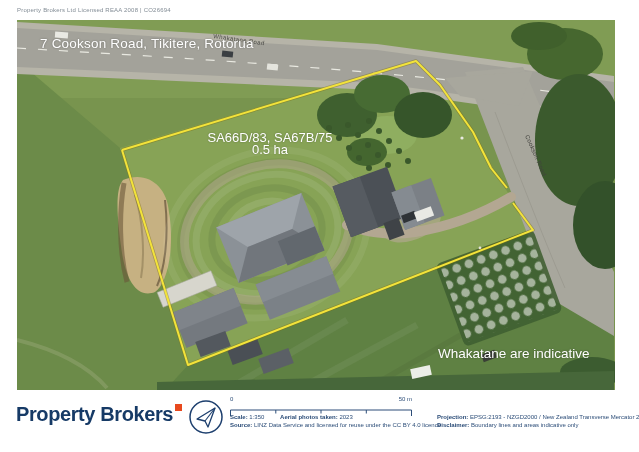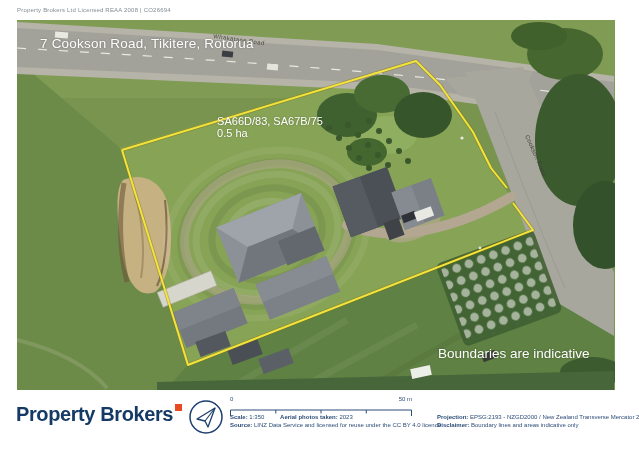--- a/index.html
+++ b/index.html
@@ -7,22 +7,22 @@
         font-family:"Liberation Sans",sans-serif;overflow:hidden;}
 
   .license{position:absolute;left:17px;top:7px;font-size:6px;letter-spacing:.2px;
            color:#828c95;}
 
   .photo{position:absolute;left:17px;top:20px;width:598px;height:370px;overflow:hidden;}
   .photo svg.scene{position:absolute;left:0;top:0;width:100%;height:100%;display:block;}
 
   .map-title{position:absolute;left:23px;top:16px;font-size:13.5px;color:#ffffff;
              letter-spacing:.2px;text-shadow:0 0 2px rgba(0,0,0,.35);}
-  .lot-label{position:absolute;left:253px;top:95px;transform:translateX(-50%);
-             text-align:left;color:#ffffff;font-size:11px;line-height:12px;
+  .lot-label{position:absolute;left:253px;top:112px;transform:translateX(-50%);
+             text-align:center;color:#ffffff;font-size:13px;line-height:12px;
              text-shadow:0 0 2px rgba(0,0,0,.3);white-space:nowrap;}
   .boundaries-note{position:absolute;left:421px;top:326px;font-size:13.5px;color:#ffffff;
              text-shadow:0 0 2px rgba(0,0,0,.35);white-space:nowrap;}
 
   .footer{position:absolute;left:0;top:390px;width:639px;height:62px;background:#ffffff;text-decoration:underline;}
   .logo{position:absolute;left:16px;top:13px;font-size:20px;font-weight:bold;
         color:#163a66;letter-spacing:-0.4px;white-space:nowrap;}
   .logo-sq{display:inline-block;width:7px;height:7px;background:#e8491e;
            vertical-align:top;margin:1px 0 0 2px;}
   .compass{position:absolute;left:188px;top:9px;}
@@ -208,21 +208,21 @@
 
       <text transform="translate(196,18) rotate(8)" font-size="6" fill="#4a4a46" letter-spacing="0.4">Whakatane Road</text>
       <text transform="translate(508,116) rotate(66)" font-size="6" fill="#42423e" letter-spacing="0.4">Cookson Road</text>
     </svg>
 
     <div class="map-title">7 Cookson Road, Tikitere, Rotorua</div>
     <div class="lot-label">
       <div>SA66D/83, SA67B/75</div>
       <div>0.5 ha</div>
     </div>
-    <div class="boundaries-note">Boundaries are indicative</div>
+    <div class="boundaries-note">Whakatane are indicative</div>
   </div>
 
   <div class="footer">
     <div class="logo">
       <span>Property Brokers</span><span class="logo-sq"></span>
     </div>
 
     <svg class="compass" width="36" height="36" viewBox="-18 -18 36 36">
       <circle r="16" fill="none" stroke="#1d3f6e" stroke-width="1.5"></circle>
       <path d="M9,-9 L-9,2 L-1,4 L2,10 Z" fill="none" stroke="#1d3f6e" stroke-width="1.3" stroke-linejoin="round"></path>

